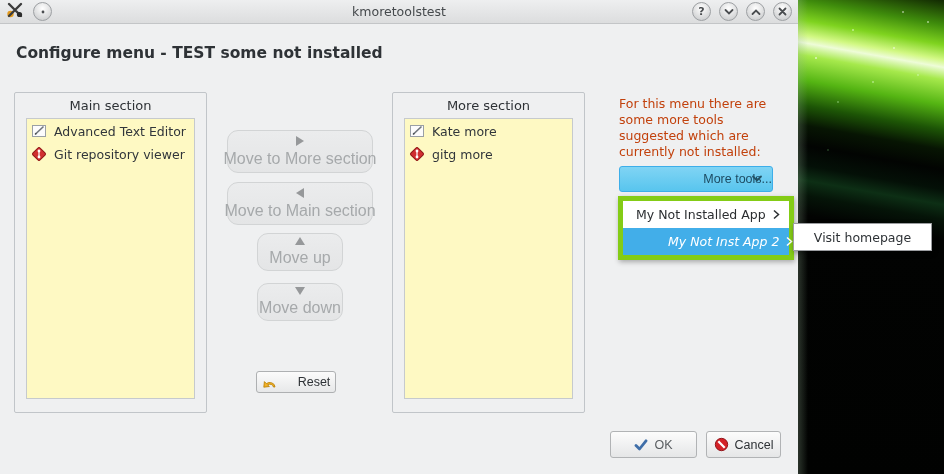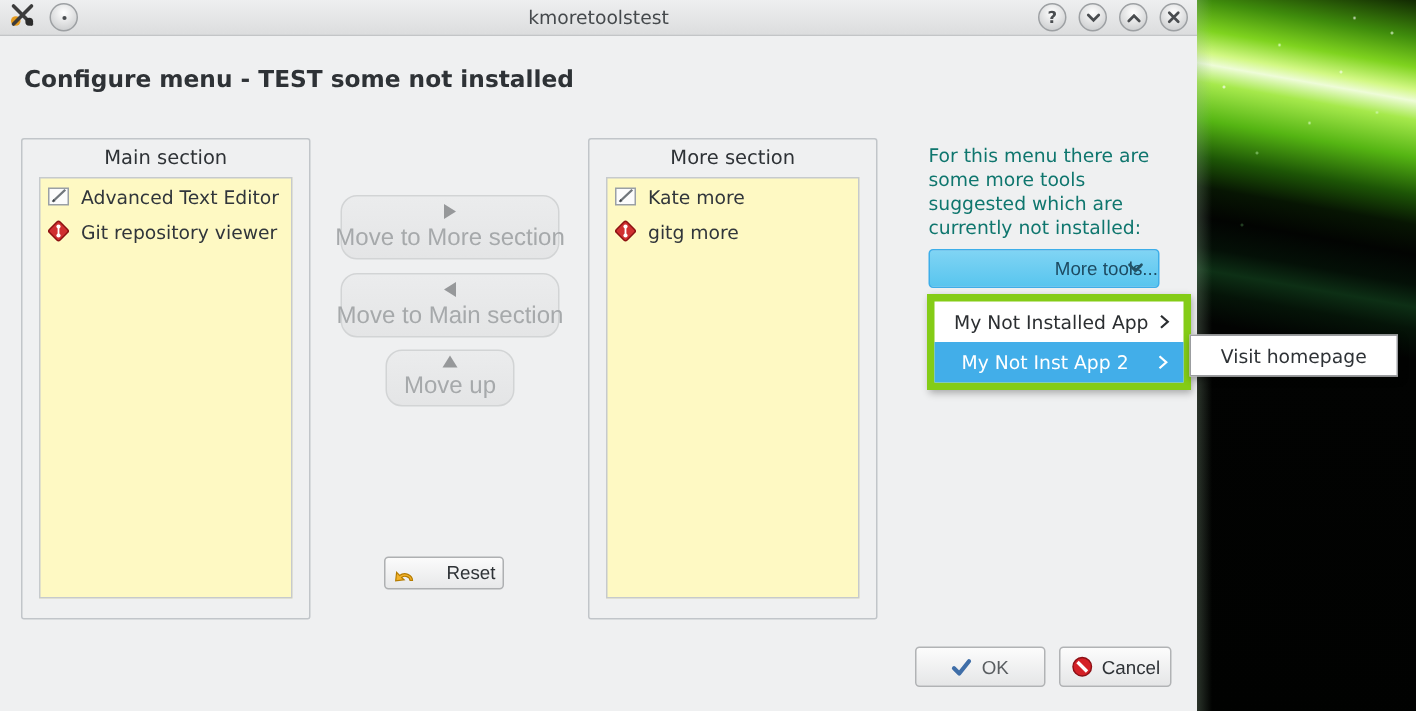--- a/index.html
+++ b/index.html
@@ -89,40 +89,40 @@
 
   .reset-btn {
     position:absolute; left:256px; top:371px; width:80px; height:22px;
     display:flex; align-items:center; justify-content:center; gap:21px;
     background:linear-gradient(#fbfbfb,#e7e8e9);
     border:1px solid #aeb0b2; border-radius:3px;
     font-size:12.5px; color:#2e3236;
   }
 
   
-  .info-text { position:absolute; left:619px; top:96px; line-height:16px; font-size:12.5px; color:#0f766e; }
+  .info-text { position:absolute; left:619px; top:96px; line-height:16px; font-size:12.5px; color:#c2410c; }
 
   .more-tools {
     position:absolute; left:619px; top:166px; width:154px; height:26px;
     border-radius:3px;
     background:linear-gradient(#80d4f4,#58c5ee);
     border:1px solid #3daee9;
     display:flex; align-items:center; justify-content:flex-end;
     color:#1d4b62; font-size:12.5px;
   }
   .more-tools .chev { position:absolute; right:9px; top:7px; }
 
   .menu {
     position:absolute; left:618px; top:196px; width:176px;
     background:#ffffff; border:5px solid #84cc16;
     box-shadow:1px 2px 5px rgba(0,0,0,.3); z-index:5;
   }
   .menu-item { height:27px; display:flex; align-items:center; gap:7px; padding:0 10px 0 6px; color:#2b2e31; white-space:nowrap; }
   .menu-item .arrow { margin-left:auto; display:flex; }
-  .menu-item.highlight { background:#42aee9; color:#fff; padding-left:18px; }
+  .menu-item.highlight { background:#42aee9; color:#fff; padding-left:45px;font-style:italic; }
 
   .submenu {
     position:absolute; left:793px; top:223px; width:139px; height:28px;
     background:#fff; border:1px solid #9b9da0;
     box-shadow:1px 2px 5px rgba(0,0,0,.4);
     display:flex; align-items:center; justify-content:center;
     font-size:12.5px; color:#2e3236; z-index:6;
   }
 
   
@@ -209,20 +209,24 @@
     <span class="tri tri-right"></span>
     <span>Move to More section</span>
   </button>
   <button class="mv mv-main" disabled="">
     <span class="tri tri-left"></span>
     <span>Move to Main section</span>
   </button>
   <button class="mv mv-up" disabled="">
     <span class="tri tri-up"></span>
     <span>Move up</span>
+  </button>
+  <button class="mv mv-down" disabled="">
+    <span class="tri tri-down"></span>
+    <span>Move down</span>
   </button>
 
   <button class="reset-btn">
     <svg width="15" height="13" viewBox="0 0 15 13">
       <path d="M13 11 a5.2 4.6 0 0 0 -8.6 -3.4 L2.4 5.6 L1.8 11.2 L7.4 10.5 L5.7 9 a3.4 3 0 0 1 5.7 2 z" fill="#f3b229" stroke="#b57c00" stroke-width="0.8"></path>
     </svg>
     <span>Reset</span>
   </button>
 
   <div class="groupbox more">

